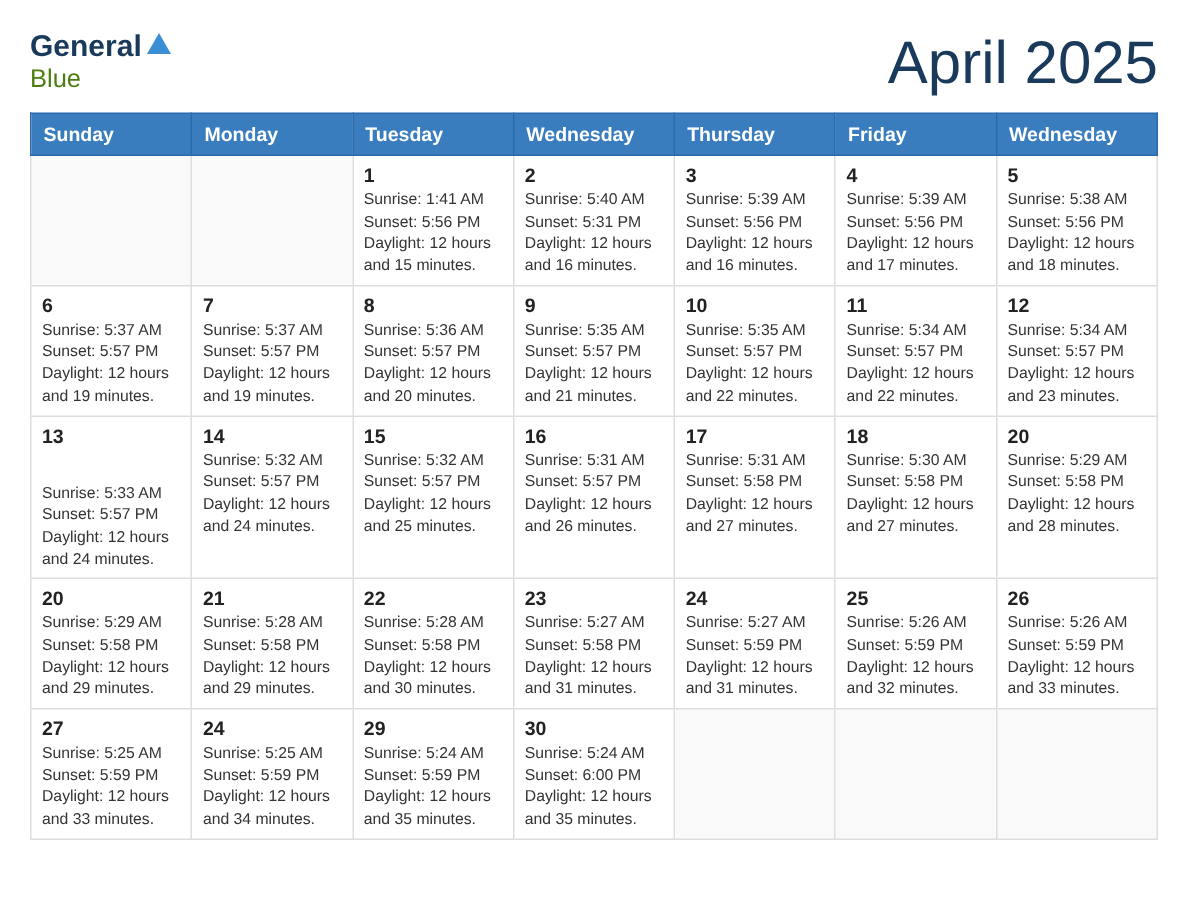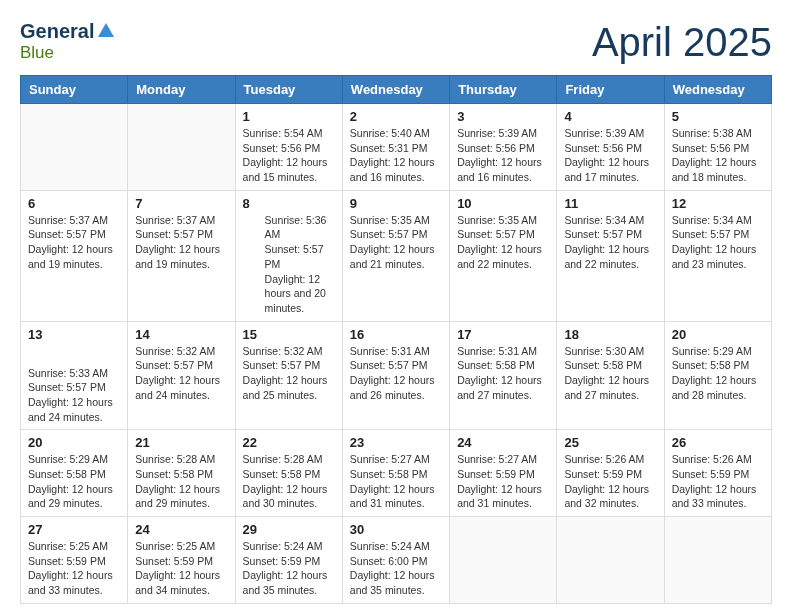--- a/index.html
+++ b/index.html
@@ -121,21 +121,21 @@
         <th>Friday</th>
         <th>Wednesday</th>
       </tr>
   </thead>
   <tbody id="calendar-body">
   <tr>
         <td class="empty"></td>
         <td class="empty"></td>
         <td>
           <span class="day-number">1</span>
-          <div class="cell-text" style="white-space: pre-line;">Sunrise: 5:54 AM
+          <div class="cell-text" style="white-space: pre-line;">Sunrise: 1:41 AM
 Sunset: 5:56 PM
 Daylight: 12 hours and 15 minutes.</div>
         </td>
         <td>
           <span class="day-number">2</span>
           <div class="cell-text" style="white-space: pre-line;">Sunrise: 5:40 AM
 Sunset: 5:31 PM
 Daylight: 12 hours and 16 minutes.</div>
         </td>
         <td>
@@ -165,21 +165,21 @@
 Daylight: 12 hours and 19 minutes.</div>
         </td>
         <td>
           <span class="day-number">7</span>
           <div class="cell-text" style="white-space: pre-line;">Sunrise: 5:37 AM
 Sunset: 5:57 PM
 Daylight: 12 hours and 19 minutes.</div>
         </td>
         <td>
           <span class="day-number">8</span>
-          <div class="cell-text" style="white-space: pre-line; margin-left: 22px;">Sunrise: 5:36 AM
+          <div class="cell-text" style="white-space: pre-line;">Sunrise: 5:36 AM
 Sunset: 5:57 PM
 Daylight: 12 hours and 20 minutes.</div>
         </td>
         <td>
           <span class="day-number">9</span>
           <div class="cell-text" style="white-space: pre-line;">Sunrise: 5:35 AM
 Sunset: 5:57 PM
 Daylight: 12 hours and 21 minutes.</div>
         </td>
         <td>

